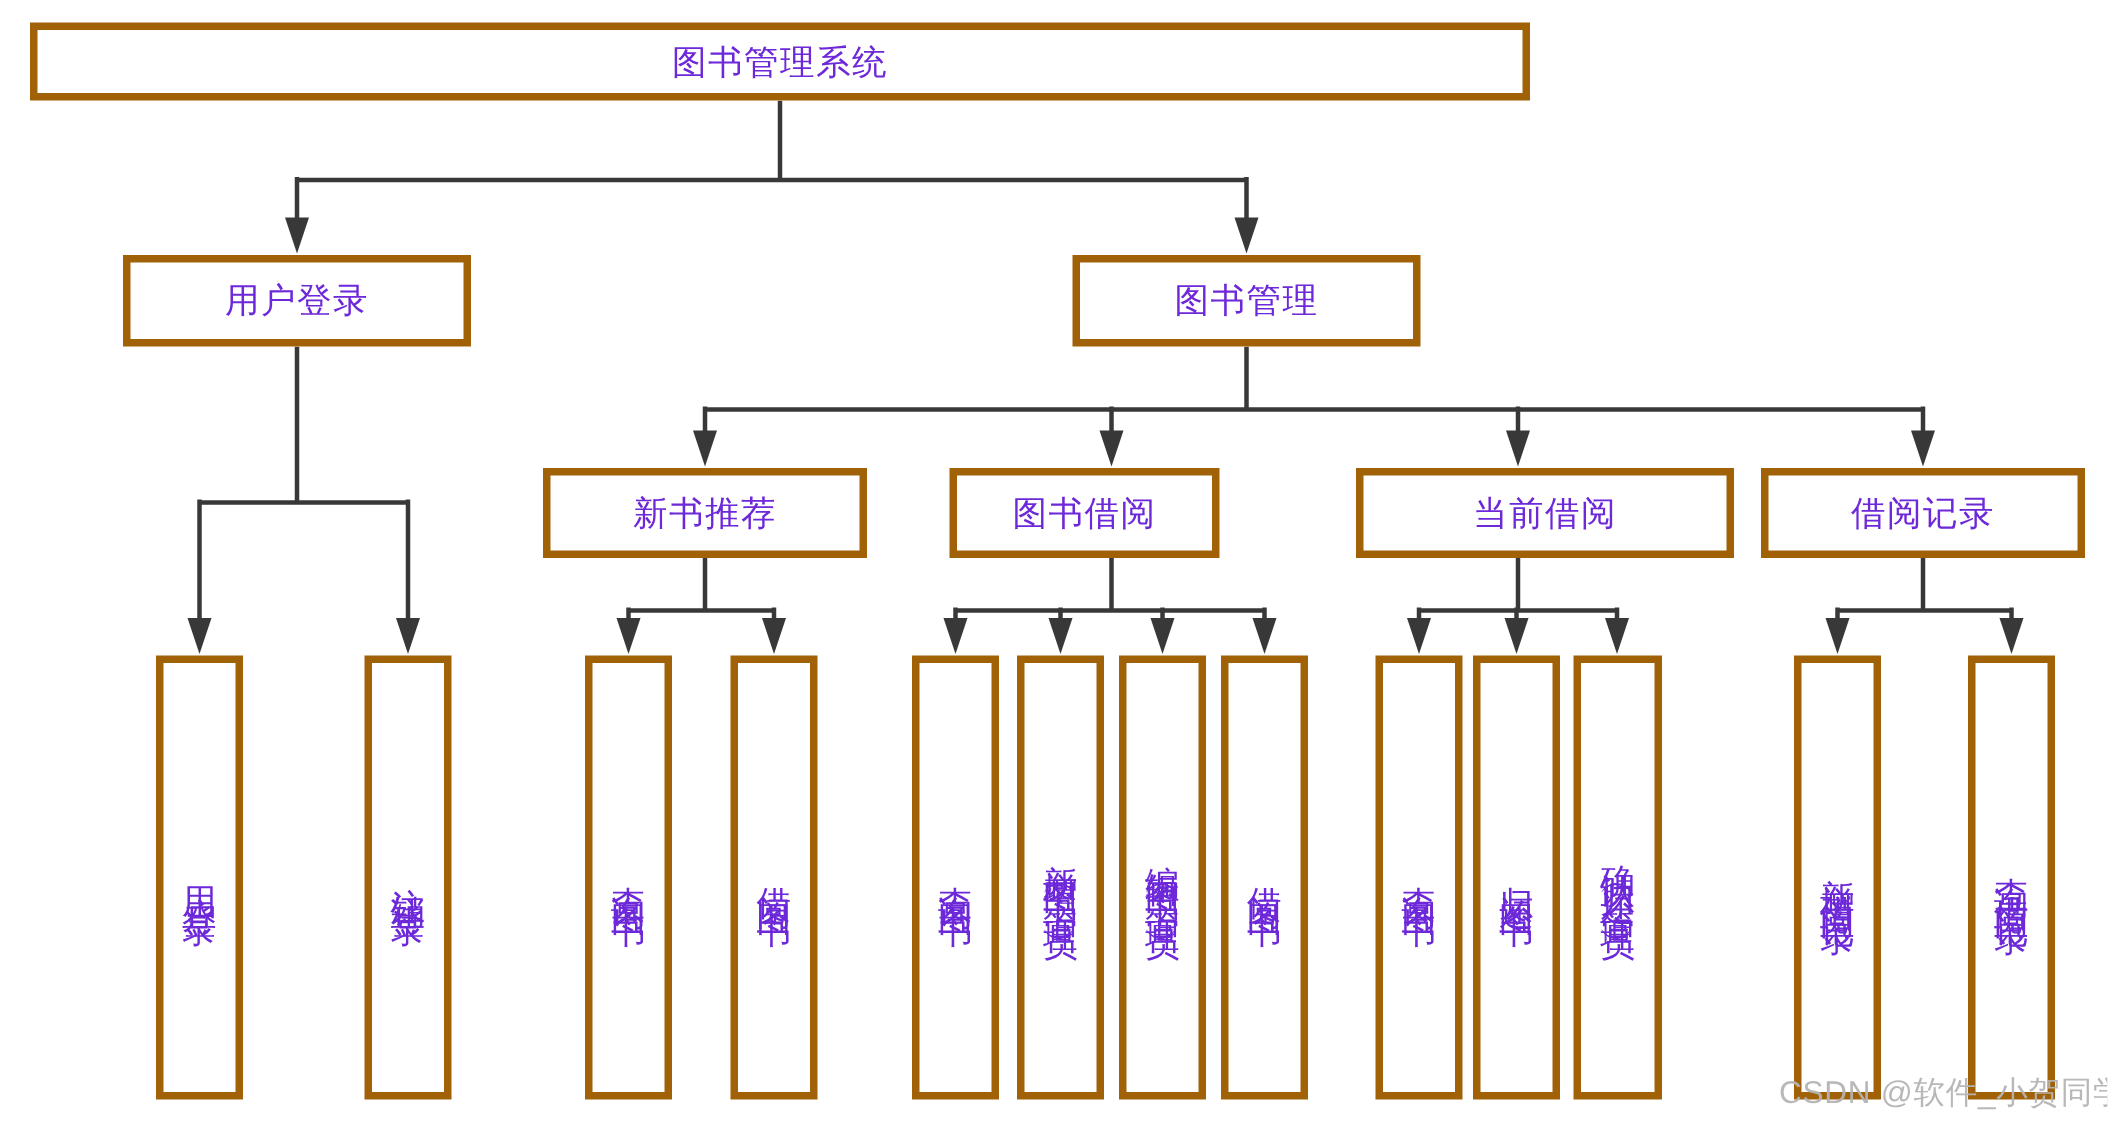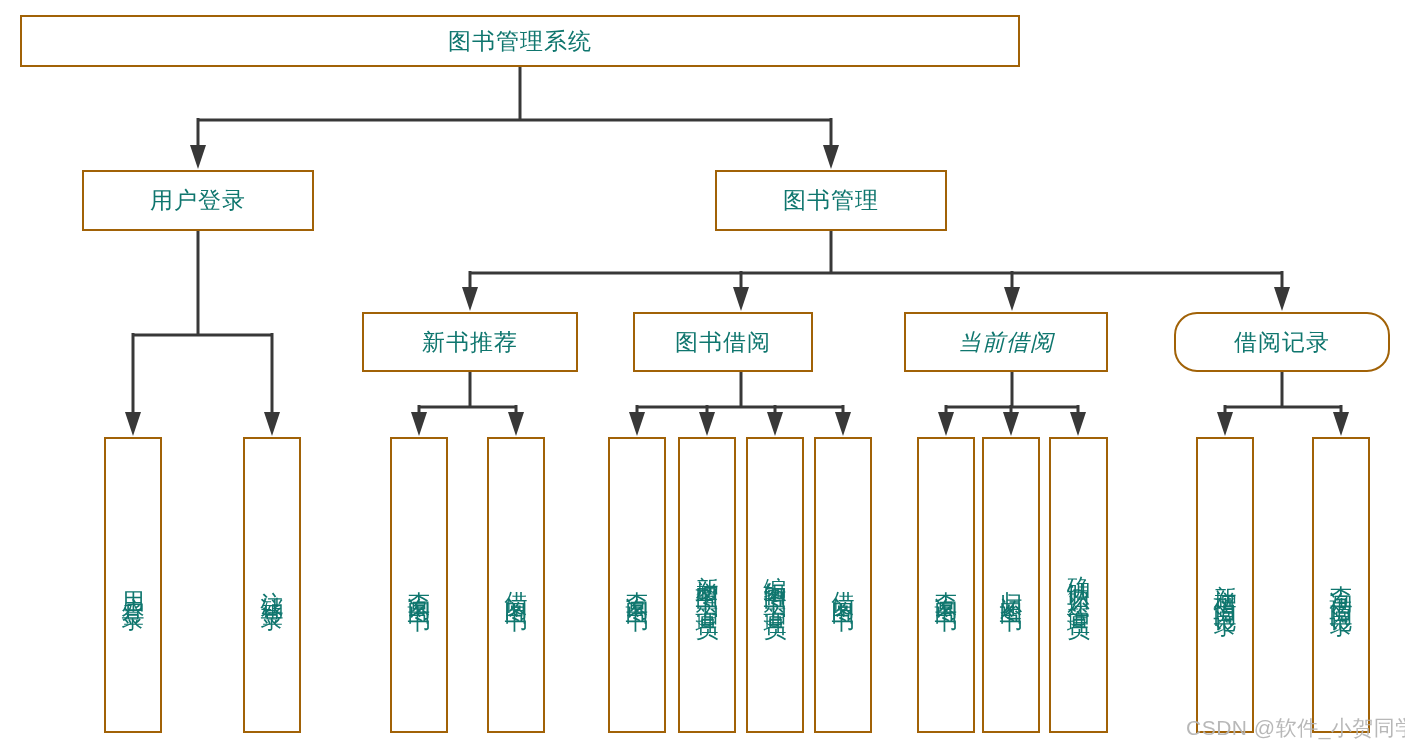--- a/index.html
+++ b/index.html
@@ -16,26 +16,26 @@
     overflow: hidden;
   }
   .connectors {
     position: absolute;
     left: 0; top: 0;
     width: 1405px; height: 747px;
   }
   .box {
     position: absolute;
     box-sizing: border-box;
-    border: 2px solid #a16207;
+    border: 5px solid #a16207;
     background: #ffffff;
     display: flex;
     align-items: center;
     justify-content: center;
-    color: #0f766e;
+    color: #6d28d9;
     font-size: 23px;
     line-height: 1.25;
   }
   .box.h { letter-spacing: 1px; }
   .box.v {
     writing-mode: vertical-rl;
     text-orientation: mixed;
     letter-spacing: 6px;
     font-size: 23px;
     padding: 4px 0;
@@ -134,22 +134,22 @@
     </g>
   </svg>
 
   <div class="box h" style="left:20px; top:15px; width:1000px; height:52px;">图书管理系统</div>
 
   <div class="box h" style="left:82px; top:170px; width:232px; height:61px;">用户登录</div>
   <div class="box h" style="left:715px; top:170px; width:232px; height:61px;">图书管理</div>
 
   <div class="box h" style="left:362px; top:312px; width:216px; height:60px;">新书推荐</div>
   <div class="box h" style="left:633px; top:312px; width:180px; height:60px;">图书借阅</div>
-  <div class="box h" style="left:904px; top:312px; width:204px; height:60px;font-style:italic;">当前借阅</div>
-  <div class="box h" style="left:1174px; top:312px; width:216px; height:60px;border-radius:23px;">借阅记录</div>
+  <div class="box h" style="left:904px; top:312px; width:252px; height:60px;">当前借阅</div>
+  <div class="box h" style="left:1174px; top:312px; width:216px; height:60px;">借阅记录</div>
 
   <div class="box v" style="left:104px; top:437px; width:58px; height:296px;">用户登录</div>
   <div class="box v" style="left:243px; top:437px; width:58px; height:296px;">注销登录</div>
 
   <div class="box v" style="left:390px; top:437px; width:58px; height:296px;">查询图书</div>
   <div class="box v" style="left:487px; top:437px; width:58px; height:296px;">借阅图书</div>
 
   <div class="box v" style="left:608px; top:437px; width:58px; height:296px;">查询图书</div>
   <div class="box v" style="left:678px; top:437px; width:58px; height:296px;">新增图书（管理员）</div>
   <div class="box v" style="left:746px; top:437px; width:58px; height:296px;">编辑图书（管理员）</div>

